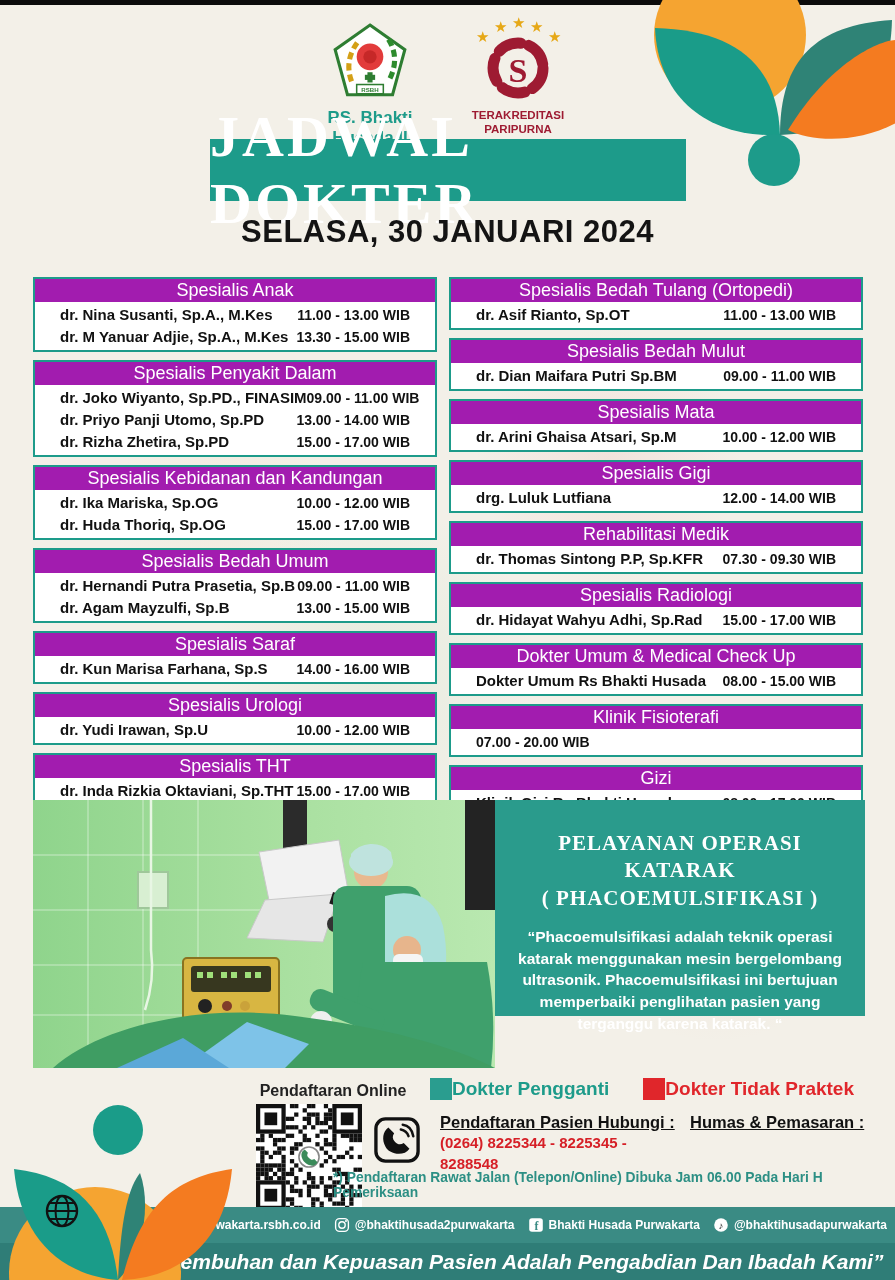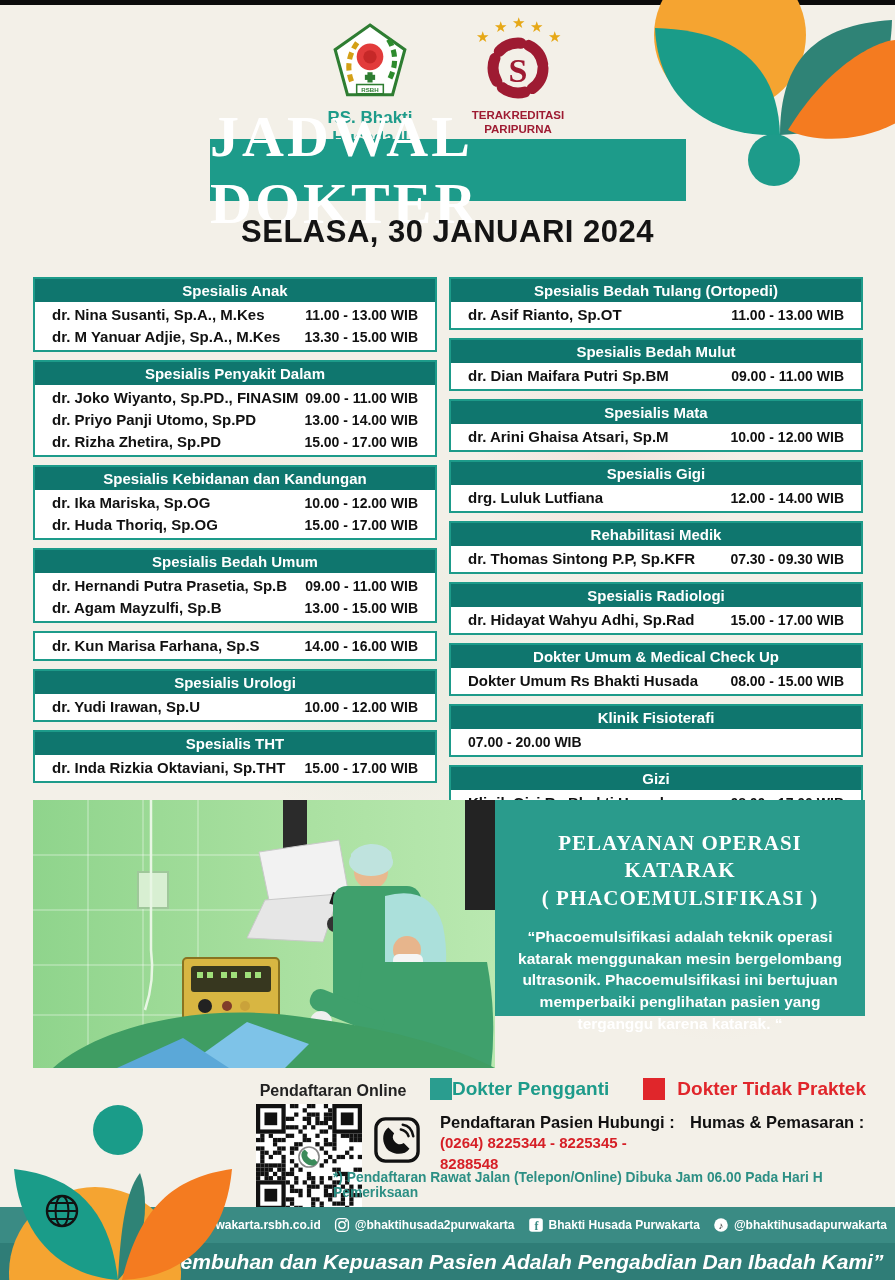--- a/index.html
+++ b/index.html
@@ -22,44 +22,44 @@
   
   .banner{position:absolute;left:210px;top:139px;width:476px;height:62px;background:#1D9B8A;
     display:flex;align-items:center;justify-content:center;}
   .banner span{font-family:"Liberation Serif",serif;font-weight:700;font-size:58px;color:#fff;letter-spacing:3px;}
   .deco-dot{position:absolute;left:748px;top:134px;width:52px;height:52px;border-radius:50%;background:#1D9B8A;}
   .date{position:absolute;left:0;right:0;top:214px;text-align:center;font-weight:800;font-size:31px;color:#141414;letter-spacing:.5px;}
   
   .sched-wrap{position:absolute;left:33px;top:277px;width:830px;display:grid;grid-template-columns:404px 414px;column-gap:12px;}
   .col{display:flex;flex-direction:column;gap:8px;}
   .sched{background:#fff;border:2px solid #1D9B8A;}
-  .sched-h{background:#0f766e;color:#fff;font-weight:700;font-size:15px;text-align:center;height:23px;line-height:23px;}
-  .rows{padding:2px 8px;}
+  .sched-h{background:#a21caf;color:#fff;font-weight:400;font-size:18px;text-align:center;height:23px;line-height:23px;}
+  .rows{padding:2px 16px;}
   .sched-r{display:flex;justify-content:space-between;align-items:center;height:22px;line-height:22px;padding:0 9px;white-space:nowrap;}
   .nm2{font-weight:700;font-size:15px;color:#111;}
   .tm2{font-weight:700;font-size:14px;color:#111;}
   
   .band{position:absolute;left:33px;top:800px;width:832px;height:216px;display:flex;}
   .photo{width:462px;height:268px;flex:0 0 auto;}
   .cpanel{flex:1;background:#2A9B8C;color:#fff;text-align:center;padding:30px 18px 0;}
   .ct1{font-family:"Liberation Serif",serif;font-weight:700;font-size:21px;letter-spacing:1px;line-height:1.3;}
   .cbody{margin-top:14px;font-weight:700;font-size:15.5px;line-height:1.4;}
   
   .legend{position:absolute;left:430px;top:1078px;display:flex;gap:34px;align-items:center;}
   .litem{display:flex;align-items:center;font-weight:700;font-size:19px;}
   .sw{width:22px;height:22px;display:inline-block;}
   .sw.teal{background:#2A9D8F;} .sw.red{background:#E0262B;}
-  .lt{color:#1D9B8A;} .lr{color:#E0262B;margin-left:12px;}
+  .lt{color:#1D9B8A;} .lr{color:#E0262B;}
   
   .qr-label{position:absolute;left:243px;top:1082px;width:180px;text-align:center;font-weight:700;font-size:16px;color:#222;}
   .qr-box{position:absolute;left:256px;top:1104px;width:106px;height:106px;}
   .phone-box{position:absolute;left:374px;top:1117px;width:46px;height:46px;}
   .contact{position:absolute;left:440px;top:1111px;width:245px;}
   .humas{position:absolute;left:690px;top:1111px;width:202px;}
-  .clabel{font-weight:700;font-size:16.5px;color:#111;line-height:1.35;}
+  .clabel{font-weight:700;font-size:16.5px;color:#111;line-height:1.35;text-decoration:underline;}
   .cnum{font-weight:700;font-size:15px;color:#D61F26;line-height:1.35;}
   .footnote{position:absolute;left:333px;top:1170px;width:560px;color:#2C8F84;font-weight:700;font-size:13.8px;}
   
   .social{position:absolute;left:0;right:0;top:1207px;height:36px;background:#3A8B84;display:flex;align-items:center;justify-content:flex-end;gap:13px;padding-right:8px;box-sizing:border-box;}
   .sitem{display:flex;align-items:center;gap:5px;color:#fff;font-weight:700;font-size:12px;white-space:nowrap;}
   .tagline{position:absolute;left:0;right:0;top:1243px;bottom:0;background:#2F7D77;display:flex;align-items:center;justify-content:center;padding-left:120px;box-sizing:border-box;}
   .tagline span{color:#fff;font-style:italic;font-weight:700;font-size:21px;}
   .decoTR{position:absolute;right:0;top:0;width:255px;height:200px;}
   .decoBL{position:absolute;left:0;top:1085px;width:235px;height:195px;z-index:6;}
 </style>
@@ -164,20 +164,21 @@
               <span class="nm2">dr. Hernandi Putra Prasetia, Sp.B</span>
               <span class="tm2">09.00 - 11.00 WIB</span>
             </div>
             <div class="sched-r">
               <span class="nm2">dr. Agam Mayzulfi, Sp.B</span>
               <span class="tm2">13.00 - 15.00 WIB</span>
             </div>
           </div>
         </section>
         <section class="sched">
+          <div class="sched-h">Spesialis Saraf</div>
           <div class="rows">
             <div class="sched-r">
               <span class="nm2">dr. Kun Marisa Farhana, Sp.S</span>
               <span class="tm2">14.00 - 16.00 WIB</span>
             </div>
           </div>
         </section>
         <section class="sched">
           <div class="sched-h">Spesialis Urologi</div>
           <div class="rows">

